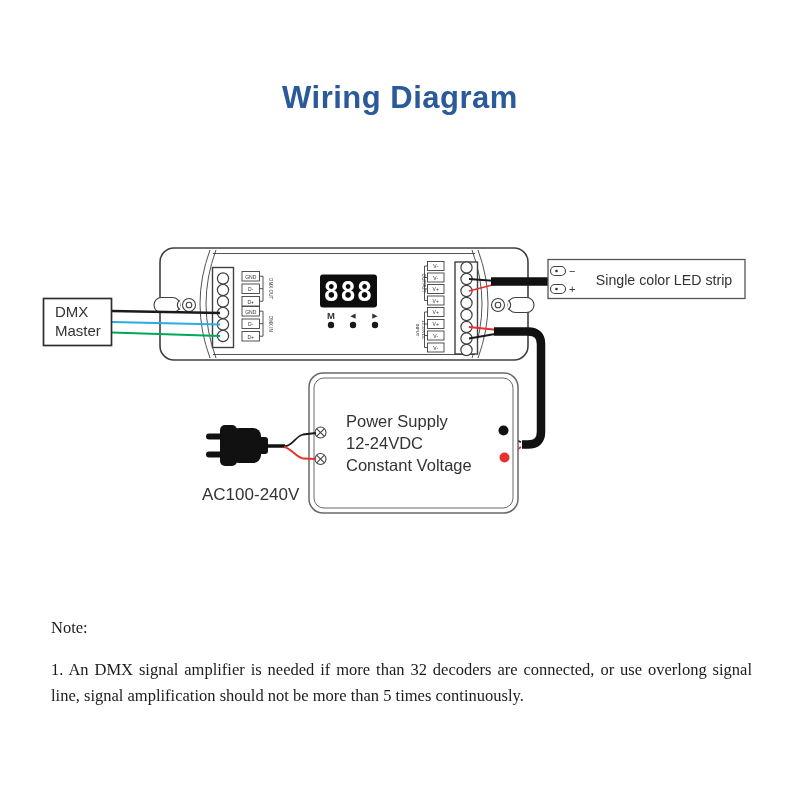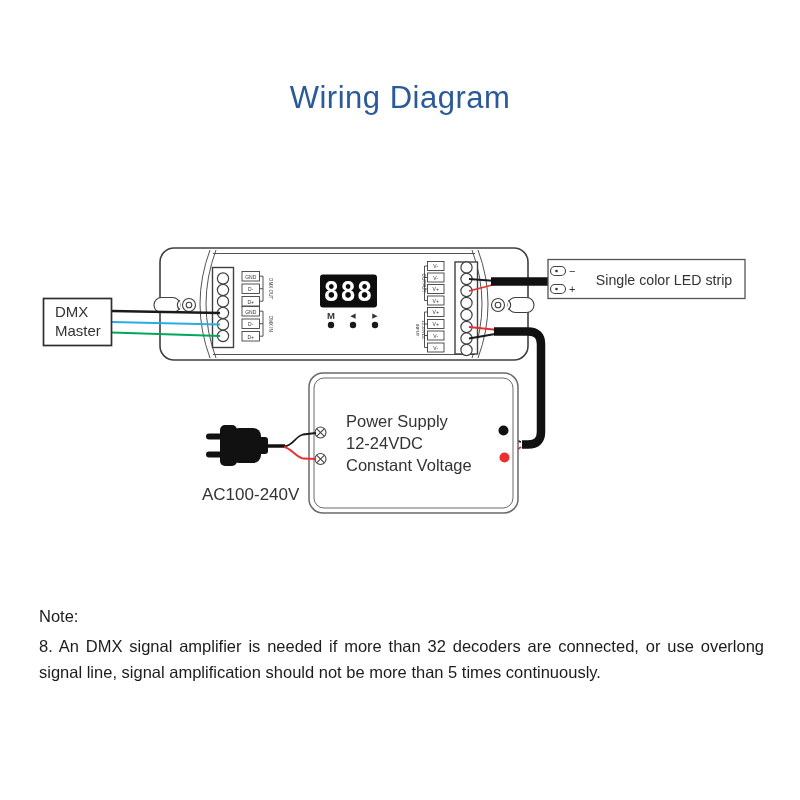--- a/index.html
+++ b/index.html
@@ -1,23 +1,23 @@
 <!DOCTYPE html>
 <html><head>
 <meta charset="utf-8">
 <style>
   html,body{margin:0;padding:0;background:#ffffff;}
   .page{position:relative;width:800px;height:800px;background:#fff;overflow:hidden;
         font-family:"Liberation Sans",sans-serif;}
   .title{position:absolute;top:80px;left:0;width:800px;text-align:center;
-         font-size:31px;font-weight:normal;color:#2a5a99;letter-spacing:0.5px;}
+         font-size:31px;font-weight:bold;color:#2a5a99;letter-spacing:0.5px;}
   .diagram-svg{position:absolute;top:0;left:0;}
   .note{position:absolute;top:599px;left:35px;width:733px;color:#1c1c1c;
         font-size:16.5px;line-height:26px;}
-  .note p{margin:4px;text-align:justify;}
+  .note p{margin:16px;text-align:justify;font-family:Liberation Serif, serif;}
   .note .note-head{text-align:left;}
   svg text{font-family:"Liberation Sans",sans-serif;fill:#333;}
   .seg{font-family:"DejaVu Sans Mono",monospace;font-weight:bold;fill:#ffffff;letter-spacing:1px;}
 </style>
 </head>
 <body>
 
 <div class="page">
 
   <div class="title">Wiring Diagram</div>
@@ -199,16 +199,16 @@
       <rect x="254" y="437" width="14" height="17" rx="3" fill="#111"></rect>
       <line x1="266" y1="446" x2="285" y2="446" stroke="#111" stroke-width="3.5"></line>
       <path d="M284,446 C292,447 295,436.5 303,434.5 L316,433" fill="none" stroke="#1a1a1a" stroke-width="1.8"></path>
       <path d="M284,447 C292,448.5 295,456.5 303,458.5 L316,459" fill="none" stroke="#e8302e" stroke-width="1.8"></path>
     </g>
     <text x="202" y="500" font-size="17" fill="#3a3a3a">AC100-240V</text>
   </svg>
 
   <div class="note">
     <p class="note-head">Note:</p>
-    <p>8. An DMX signal amplifier is needed if more than 32 decoders are connected, or use overlong signal line, signal amplification should not be more than 5 times continuously.</p>
+    <p>1. An DMX signal amplifier is needed if more than 32 decoders are connected, or use overlong signal line, signal amplification should not be more than 5 times continuously.</p>
   </div>
 
 </div>
 
 </body></html>

